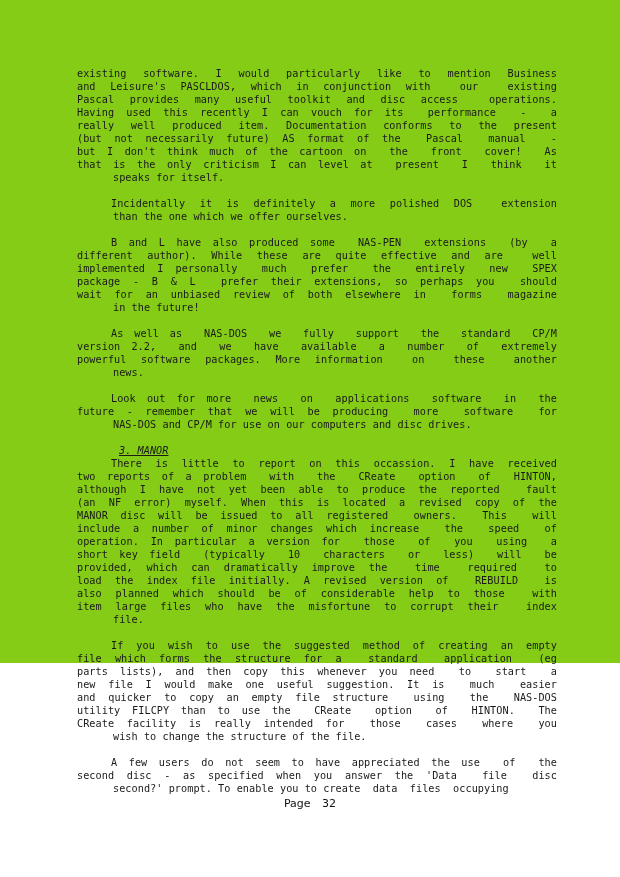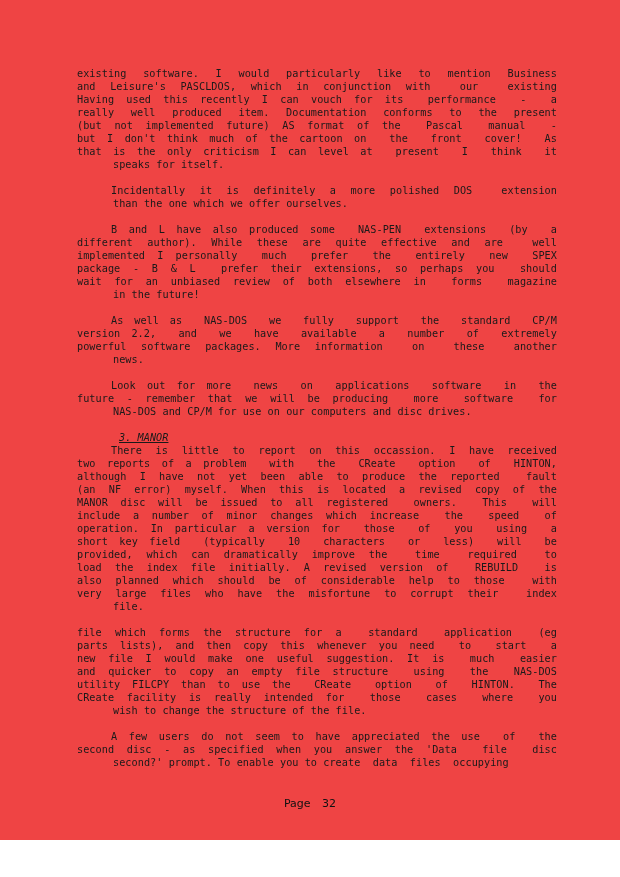--- a/index.html
+++ b/index.html
@@ -1,19 +1,19 @@
 <!DOCTYPE html>
 <html><head>
   <meta charset="utf-8">
   <style>
     html, body { margin: 0; padding: 0; background: #ffffff; }
     body { width: 620px; height: 877px; position: relative; overflow: hidden; }
     .page {
-      position: absolute; left: 0; top: 0; width: 620px; height: 840px;
-      background: #ef4444;
+      position: absolute; left: 0; top: 0; width: 620px; height: 663px;
+      background: #84cc16;
     }
     .text {
       position: absolute; left: 77px; top: 67px; width: 480px;
       font-family: "DejaVu Sans Mono", "Liberation Mono", monospace;
       font-size: 10.2px; line-height: 13px; color: #1a1a1a;
       letter-spacing: 0.05px;
     }
     .line {
       display: block; height: 13px; white-space: pre;
       text-align: justify; text-align-last: justify;
@@ -30,23 +30,24 @@
     }
   </style>
 </head>
 <body>
 
 <div class="page">
   <div class="text" id="text-body">
       <div>
         <span class="line">existing software. I would particularly like to mention Business</span>
         <span class="line">and Leisure's PASCLDOS, which in conjunction with  our  existing</span>
+        <span class="line">Pascal provides many useful toolkit and disc access  operations.</span>
         <span class="line">Having used this recently I can vouch for its  performance  -  a</span>
         <span class="line">really well produced item. Documentation conforms to the present</span>
-        <span class="line">(but not implemented future) AS format of the  Pascal  manual  -</span>
+        <span class="line">(but not necessarily future) AS format of the  Pascal  manual  -</span>
         <span class="line">but I don't think much of the cartoon on  the  front  cover!  As</span>
         <span class="line">that is the only criticism I can level at  present  I  think  it</span>
         <span class="line last">speaks for itself.</span>
       </div>
       <span class="gap"></span>
       <div>
         <span class="line indent">Incidentally it is definitely a more polished DOS  extension</span>
         <span class="line last">than the one which we offer ourselves.</span>
       </div>
       <span class="gap"></span>
@@ -78,25 +79,26 @@
         <span class="line">two reports of a problem  with  the  CReate  option  of  HINTON,</span>
         <span class="line">although I have not yet been able to produce the reported  fault</span>
         <span class="line">(an NF error) myself. When this is located a revised copy of the</span>
         <span class="line">MANOR disc will be issued to all registered  owners.  This  will</span>
         <span class="line">include a number of minor changes which increase  the  speed  of</span>
         <span class="line">operation. In particular a version for  those  of  you  using  a</span>
         <span class="line">short key field  (typically  10  characters  or  less)  will  be</span>
         <span class="line">provided, which can dramatically improve the  time  required  to</span>
         <span class="line">load the index file initially. A revised version of  REBUILD  is</span>
         <span class="line">also planned which should be of considerable help to those  with</span>
-        <span class="line">very large files who have the misfortune to corrupt their  index</span>
+        <span class="line">item large files who have the misfortune to corrupt their  index</span>
         <span class="line last">file.</span>
       </div>
       <span class="gap"></span>
       <div>
+        <span class="line indent">If you wish to use the suggested method of creating an empty</span>
         <span class="line">file which forms the structure for a  standard  application  (eg</span>
         <span class="line">parts lists), and then copy this whenever you need  to  start  a</span>
         <span class="line">new file I would make one useful suggestion. It is  much  easier</span>
         <span class="line">and quicker to copy an empty file structure  using  the  NAS-DOS</span>
         <span class="line">utility FILCPY than to use the  CReate  option  of  HINTON.  The</span>
         <span class="line">CReate facility is really intended for  those  cases  where  you</span>
         <span class="line last">wish to change the structure of the file.</span>
       </div>
       <span class="gap"></span>
       <div>

